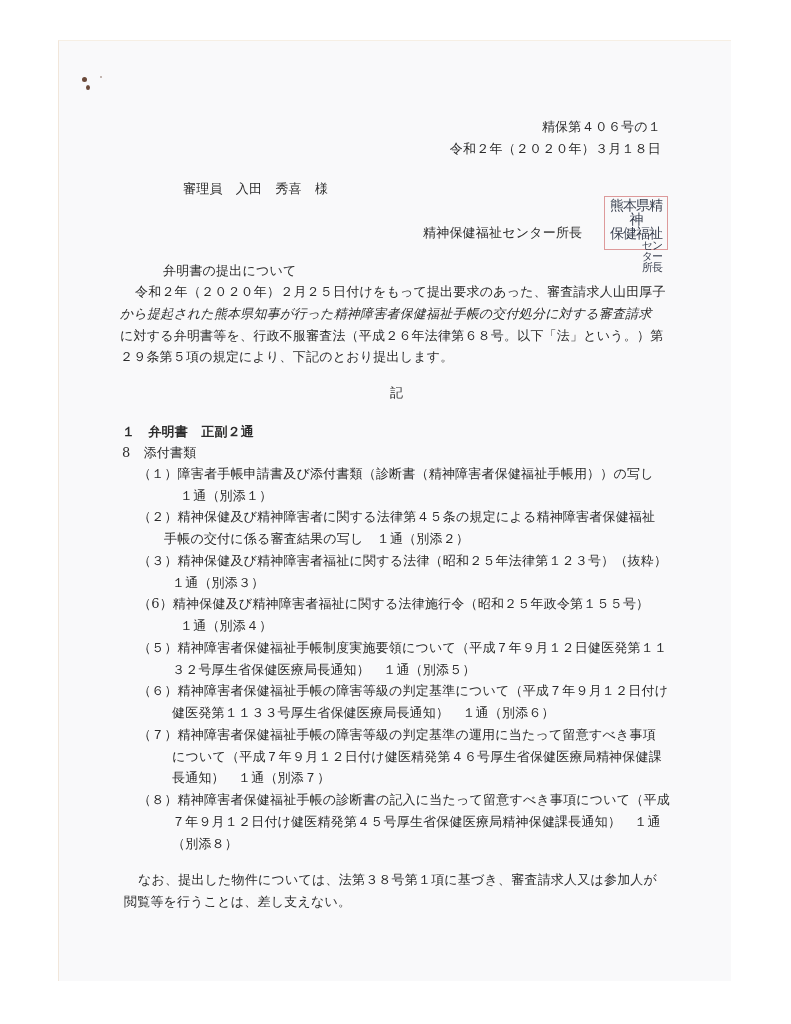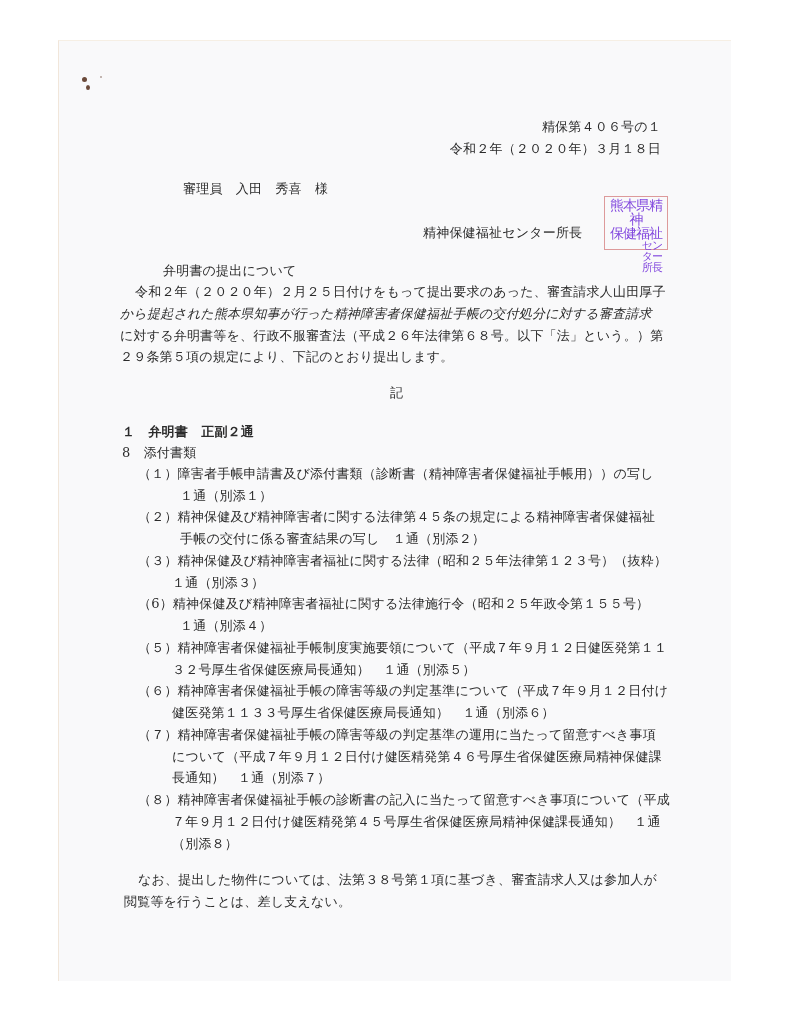--- a/index.html
+++ b/index.html
@@ -11,21 +11,21 @@
     position:absolute; left:58px; top:40px; width:672px; height:940px;
     background:#f9f9fa;
     border-left:1px solid #f1e6da; border-top:1px solid #f6efe4;
   }
   .specks { position:absolute; left:80px; top:75px; width:30px; height:25px; }
   .speck { position:absolute; background:#6b4a3a; border-radius:50%; }
   .line { position:absolute; font-size:13px; line-height:1; white-space:nowrap; letter-spacing:0.2px; }
   .right { text-align:right; }
   .stamp {
     position:absolute; left:604px; top:196px; width:64px; height:54px;
-    border:1.5px solid #d98a8a; color:#6d28d9; box-sizing:border-box;
+    border:1.5px solid #d98a8a; color:#0f172a; box-sizing:border-box;
     display:flex; flex-direction:column; justify-content:space-between;
     padding:1px 2px; font-size:14px; line-height:1; letter-spacing:-1px;
     opacity:0.85;
   }
   .stamp span { display:block; text-align:center; }
 </style>
 </head>
 <body>
 
 <div class="paper"></div>
@@ -58,21 +58,21 @@
 
 <div class="line" style="left:390px; top:386px;">記</div>
 
 <div class="line" style="left:122px; top:425px;font-weight:bold;">１　弁明書　正副２通</div>
 <div class="line" style="left:122px; top:446px;">8　添付書類</div>
 
 <div class="line" style="left:138px; top:467px;">（１）障害者手帳申請書及び添付書類（診断書（精神障害者保健福祉手帳用））の写し</div>
 <div class="line" style="left:180px; top:489px;">１通（別添１）</div>
 
 <div class="line" style="left:138px; top:510px;">（２）精神保健及び精神障害者に関する法律第４５条の規定による精神障害者保健福祉</div>
-<div class="line" style="left:180px; top:532px;">手帳の交付に係る審査結果の写し　１通（別添２）</div>
+<div class="line" style="left:164px; top:532px;">手帳の交付に係る審査結果の写し　１通（別添２）</div>
 
 <div class="line" style="left:138px; top:554px;">（３）精神保健及び精神障害者福祉に関する法律（昭和２５年法律第１２３号）（抜粋）</div>
 <div class="line" style="left:172px; top:576px;">１通（別添３）</div>
 
 <div class="line" style="left:138px; top:597px;">（6）精神保健及び精神障害者福祉に関する法律施行令（昭和２５年政令第１５５号）</div>
 <div class="line" style="left:180px; top:619px;">１通（別添４）</div>
 
 <div class="line" style="left:138px; top:641px;">（５）精神障害者保健福祉手帳制度実施要領について（平成７年９月１２日健医発第１１</div>
 <div class="line" style="left:172px; top:663px;">３２号厚生省保健医療局長通知）　１通（別添５）</div>
 

